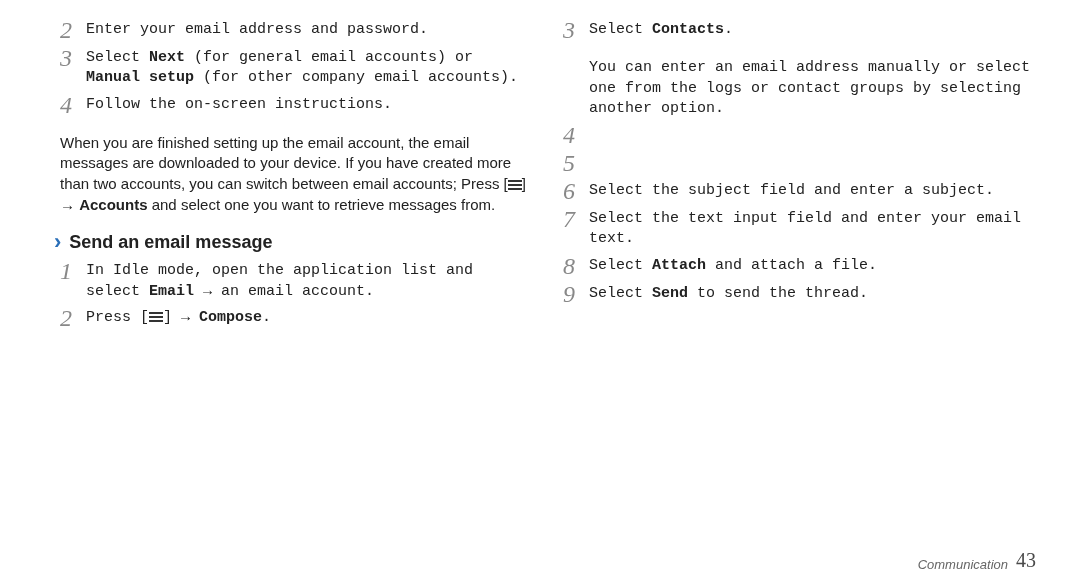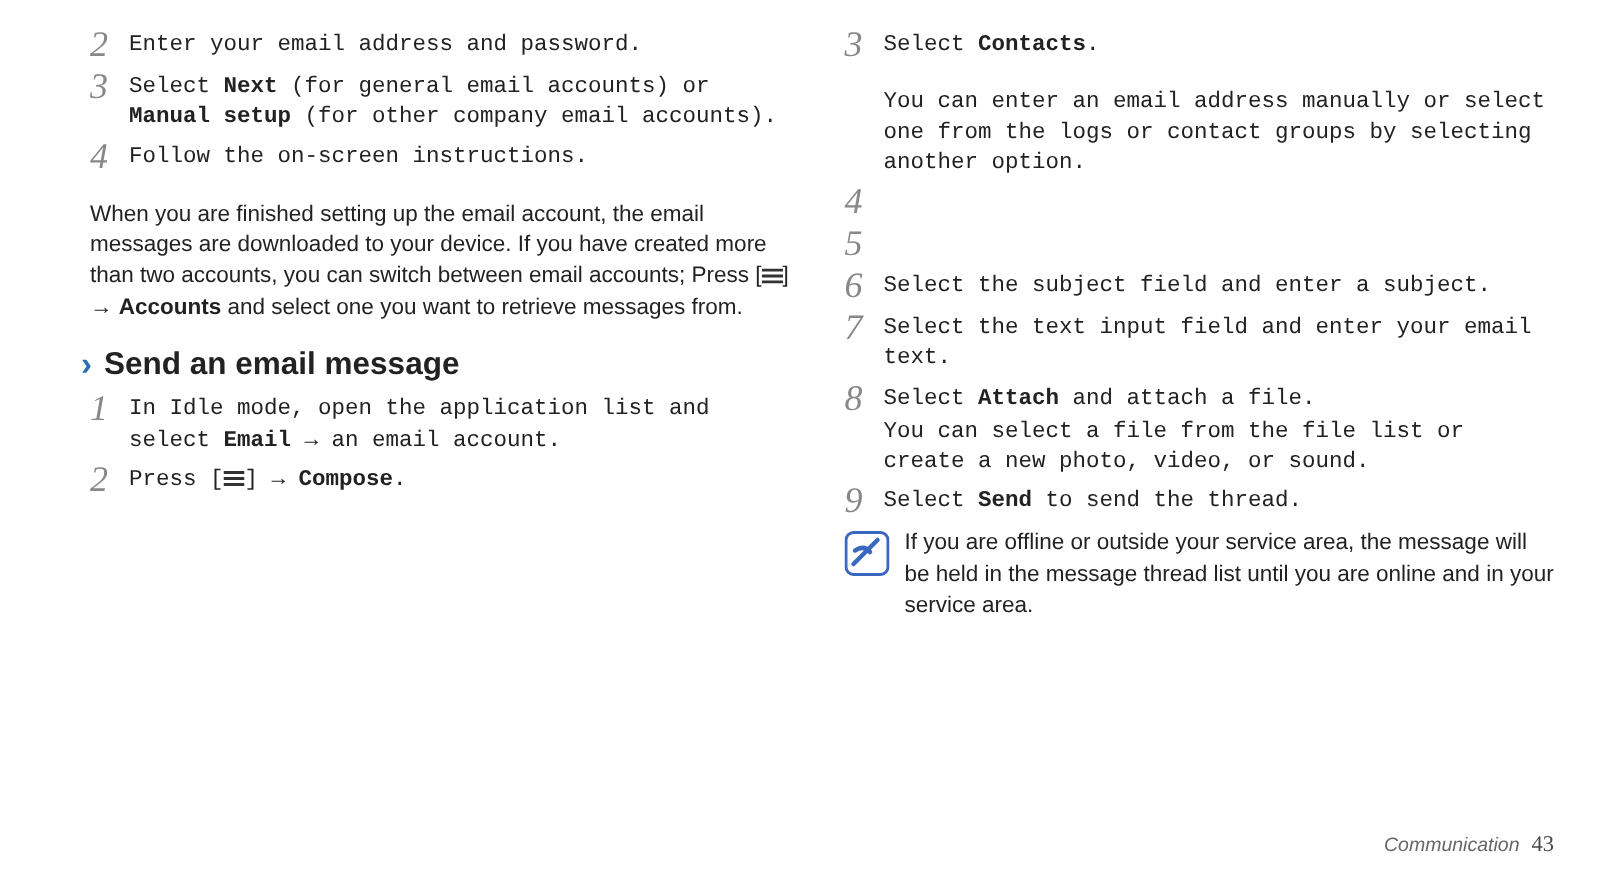--- a/index.html
+++ b/index.html
@@ -59,21 +59,21 @@
   }
   .chev {
     color: #2a6fb8;
     font-size: 22px;
     font-weight: bold;
     margin-right: 8px;
     line-height: 1;
   }
   .heading-text {
     font-weight: 700;
-    font-size: 21px;
+    font-size: 18px;
   }
   .menu-glyph {
     display: inline-flex;
     align-items: center;
     vertical-align: -1px;
   }
   .menu-icon-svg { width: 14px; height: 10px; }
   .note-row {
     display: flex;
     align-items: flex-start;
@@ -92,27 +92,27 @@
     line-height: 1.38;
   }
   .footer {
     position: absolute;
     bottom: 14px;
     right: 44px;
     font-size: 13px;
     font-style: italic;
     color: #666;
     display: flex;
-    align-items: flex-start;
+    align-items: flex-end;
     gap: 8px;
   }
   .footer .pn {
     font-style: normal;
     font-family: Georgia, serif;
-    font-size: 15px;
+    font-size: 20px;
     color: #4a4a4a;
   }
   b { font-weight: 700; }
 </style>
 </head>
 <body>
 
 <div class="page">
 
   <div class="col">
@@ -196,41 +196,30 @@
 
     <div class="num-item">
       <div class="num">7</div>
       <div class="num-body">Select the text input field and enter your email text.</div>
     </div>
 
     <div class="num-item">
       <div class="num">8</div>
       <div class="num-body">
         <span>Select </span><b>Attach</b><span> and attach a file.</span>
-        <div style="margin-top:2px;">You can select a file from the file list or create a new photo, video, or sound.</div>
       </div>
     </div>
 
     <div class="num-item">
       <div class="num">9</div>
       <div class="num-body">
         <span>Select </span><b>Send</b><span> to send the thread.</span>
       </div>
     </div>
 
-    <div class="note-row">
-      <div class="note-icon">
-        <svg viewBox="0 0 30 30" width="30" height="30">
-          <rect x="1" y="1" width="28" height="28" rx="5" ry="5" fill="#fff" stroke="#3a68c0" stroke-width="2"></rect>
-          <path d="M6 22 L22 6" stroke="#3a68c0" stroke-width="3" stroke-linecap="round"></path>
-          <path d="M7 13 Q13 9 17 14" fill="none" stroke="#3a68c0" stroke-width="3" stroke-linecap="round"></path>
-        </svg>
-      </div>
-      <div class="note-body">If you are offline or outside your service area, the message will be held in the message thread list until you are online and in your service area.</div>
-    </div>
 
   </div>
 
   <div class="footer">
     <span>Communication</span>
     <span class="pn">43</span>
   </div>
 
 </div>
 

